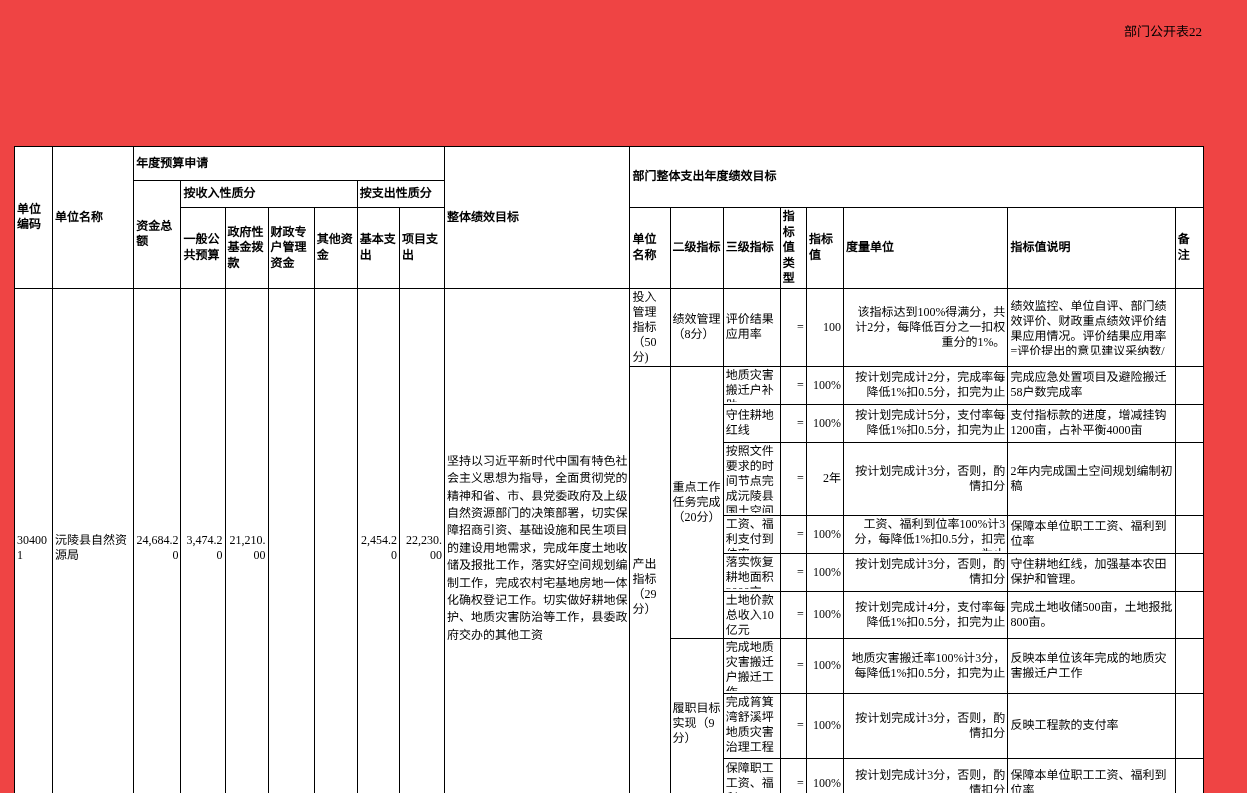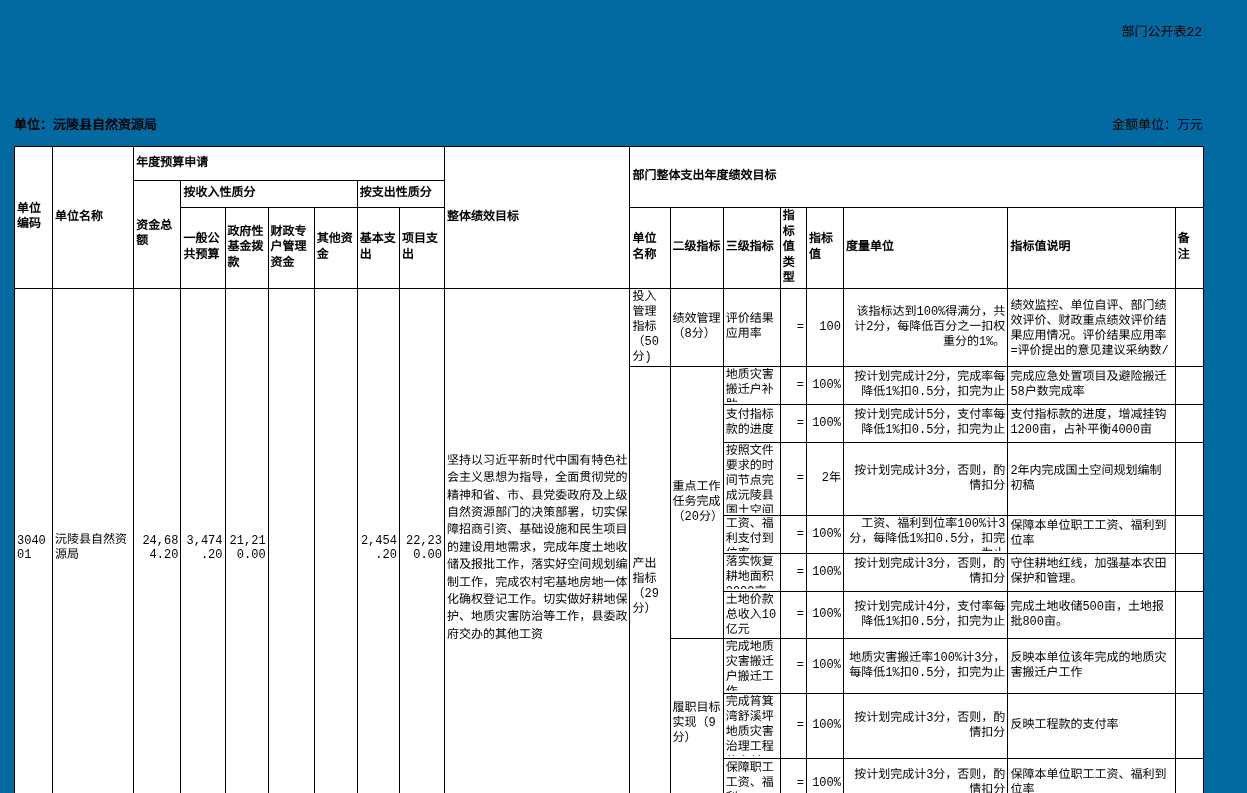--- a/index.html
+++ b/index.html
@@ -1,18 +1,18 @@
 <!DOCTYPE html>
 <html lang="zh-CN"><head>
 <meta charset="utf-8">
 <style>
   html,body { margin:0; padding:0; background:#e8e8e8; }
   .page {
-    position:relative; width:1247px; height:793px; background:#0369a1;
-    font-family:Liberation Mono, monospace; color:#000; overflow:hidden;
+    position:relative; width:1247px; height:793px; background:#ef4444;
+    font-family:Liberation Serif, serif; color:#000; overflow:hidden;
   }
   .corner-label { position:absolute; top:21px; right:45px; font-size:13px; }
   .doc-title {
     position:absolute; top:50px; left:0; width:100%; margin:0;
     text-align:center; font-size:21px; font-weight:bold; letter-spacing:1px;
   }
   .meta-row {
     position:absolute; top:114px; left:14px; width:1189px;
     display:flex; justify-content:space-between; font-size:13px;
   }
@@ -33,24 +33,20 @@
   td.goal-cell { text-align:justify; line-height:1.45; padding:2px 4px; }
   .clip { overflow:hidden; line-height:1.25; }
 </style>
 </head>
 <body>
 
 <div class="page">
 
   <div class="corner-label">部门公开表22</div>
 
-  <div class="meta-row">
-    <span class="meta-unit">单位：沅陵县自然资源局</span>
-    <span class="meta-amount">金额单位：万元</span>
-  </div>
 
   <table class="perf">
     <colgroup>
       <col style="width:38px">
         <col style="width:81px">
         <col style="width:47px">
       <col style="width:44px">
         <col style="width:43px">
         <col style="width:46px">
       <col style="width:43px">
@@ -138,21 +134,21 @@
             <div class="clip" style="max-height:34px">按计划完成计2分，完成率每降低1%扣0.5分，扣完为止</div>
           </td>
       <td class="txt">
             <div class="clip" style="max-height:34px">完成应急处置项目及避险搬迁58户数完成率</div>
           </td>
       <td class="ctr"></td>
     </tr>
 
     <tr style="height:38px">
       <td class="txt">
-            <div class="clip" style="max-height:34px">支付指标款的进度</div>
+            <div class="clip" style="max-height:34px">守住耕地红线</div>
           </td>
       <td class="ctr">=</td>
       <td class="ctr">100%</td>
       <td class="ctr">
             <div class="clip" style="max-height:34px">按计划完成计5分，支付率每降低1%扣0.5分，扣完为止</div>
           </td>
       <td class="txt">
             <div class="clip" style="max-height:34px">支付指标款的进度，增减挂钩1200亩，占补平衡4000亩</div>
           </td>
       <td class="ctr"></td>

